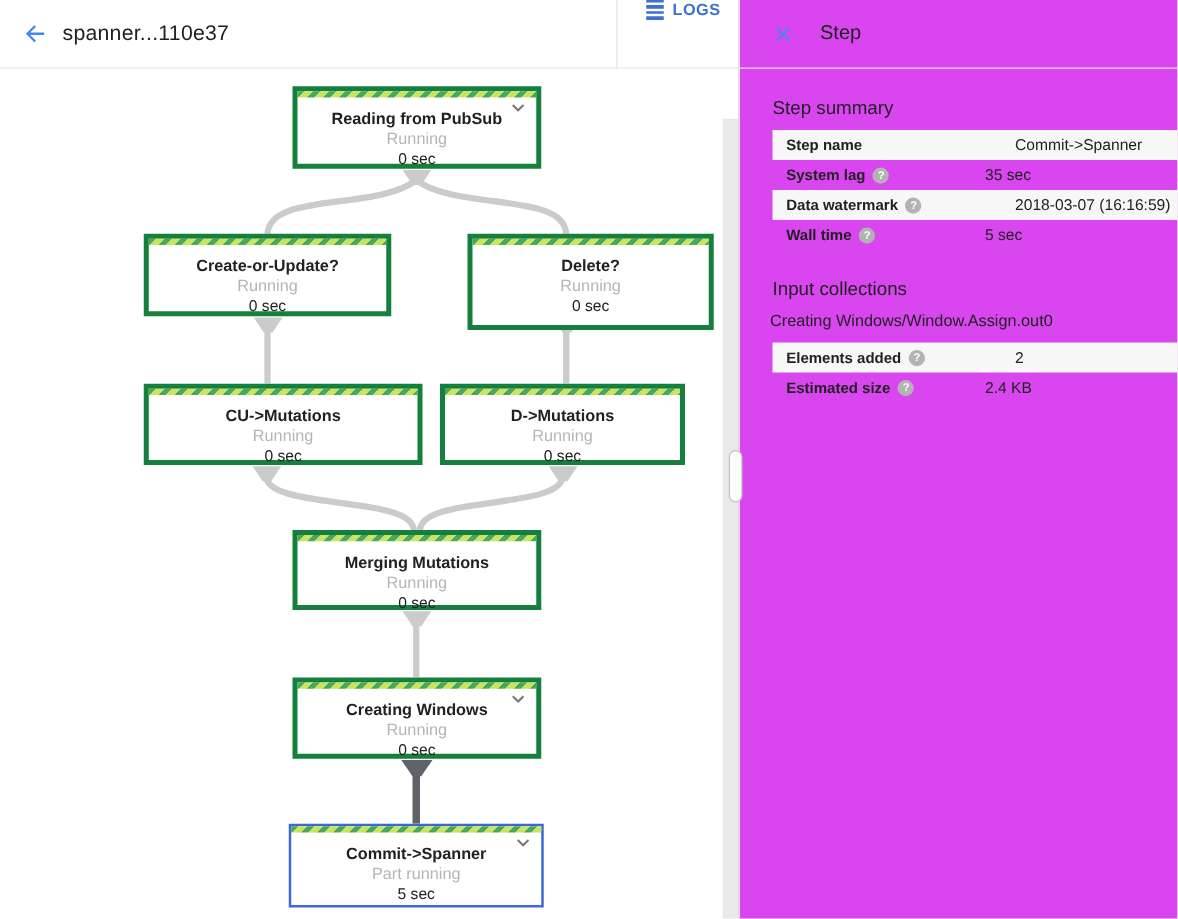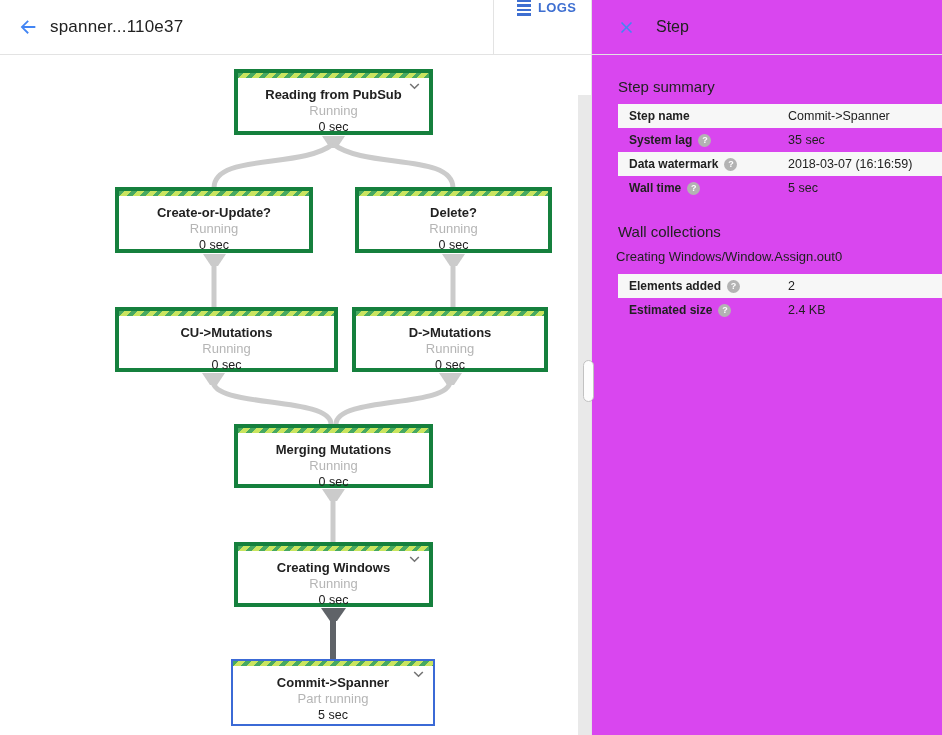--- a/index.html
+++ b/index.html
@@ -28,21 +28,21 @@
   .right-header { height: 55px; border-bottom: 1px solid var(--border, #e3e3e3);
     display: flex; align-items: center; }
   .close-btn { width: 40px; height: 40px; margin-left: 14px; display: flex;
     align-items: center; justify-content: center; cursor: pointer; border-radius: 50%; }
   .panel-title { font-size: 16px; margin-left: 10px; color: #212121; }
 
   
   .section-heading { font-size: 15px; color: #212121; margin: 23px 0 9px 26px; }
   .kv-table { margin-left: 26px; width: 325px; }
   .kv-row { display: flex; align-items: center; height: 24px; font-size: 12px; }
-  .kv-row.shaded { background: var(--row-bg, #f7f7f7); }
+  .kv-row.shaded { background: var(--row-bg, #f7f7f7); gap: 24px; }
   .kv-label { width: 170px; padding-left: 11px; font-weight: bold; color: #212121;
     display: flex; align-items: center; gap: 6px; white-space: nowrap; }
   .kv-value { font-size: 12.5px; color: #212121; white-space: nowrap; }
   .help-icon { display: inline-flex; width: 13px; height: 13px; border-radius: 50%;
     background: #b3b3b3; color: #fff; font-size: 9px; font-weight: bold;
     align-items: center; justify-content: center; cursor: pointer; flex: 0 0 auto; }
   .collection-name { font-size: 13px; color: #212121; margin: 0 0 10px 24px; }
 
   
   .graph-area { position: absolute; left: 0; top: 55px; width: 591px; height: 680px;
@@ -126,21 +126,21 @@
         </svg>
     </div>
 
     <div class="node" style="left:115px;top:132px;width:198px;height:66px">
       <div class="stripe"></div>
       <div class="node-title">Create-or-Update?</div>
       <div class="node-status">Running</div>
       <div class="node-time">0 sec</div>
     </div>
 
-    <div class="node" style="left:355px;top:132px;width:197px;height:66px">
+    <div class="node" style="left:374px;top:132px;width:197px;height:77px">
       <div class="stripe"></div>
       <div class="node-title">Delete?</div>
       <div class="node-status">Running</div>
       <div class="node-time">0 sec</div>
     </div>
 
     <div class="node" style="left:115px;top:252px;width:223px;height:65px">
       <div class="stripe"></div>
       <div class="node-title">CU-&gt;Mutations</div>
       <div class="node-status">Running</div>
@@ -217,21 +217,21 @@
       </div>
       <div class="kv-row">
         <div class="kv-label">
             <span>Wall time</span>
             <span class="help-icon">?</span>
           </div>
         <div class="kv-value">5 sec</div>
       </div>
     </div>
 
-    <div class="section-heading">Wall collections</div>
+    <div class="section-heading">Input collections</div>
     <div class="collection-name">Creating Windows/Window.Assign.out0</div>
 
     <div class="kv-table">
       <div class="kv-row shaded">
         <div class="kv-label">
             <span>Elements added</span>
             <span class="help-icon">?</span>
           </div>
         <div class="kv-value">2</div>
       </div>

